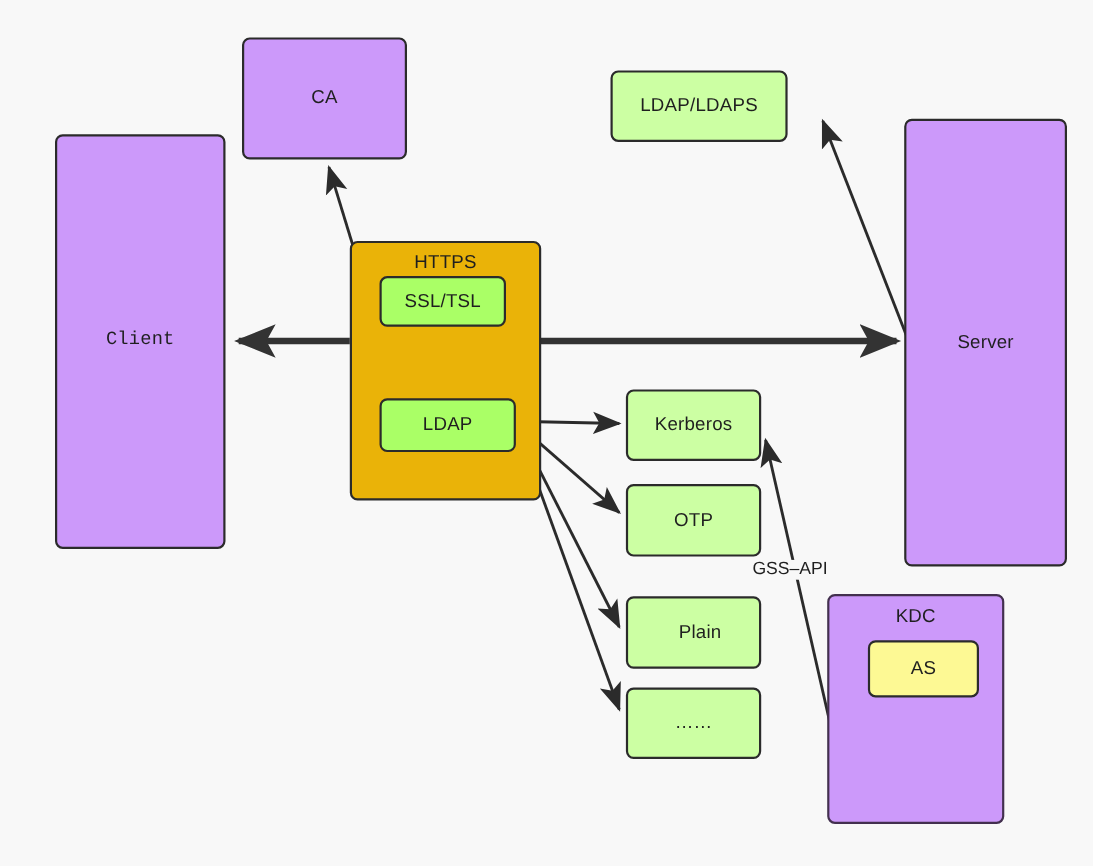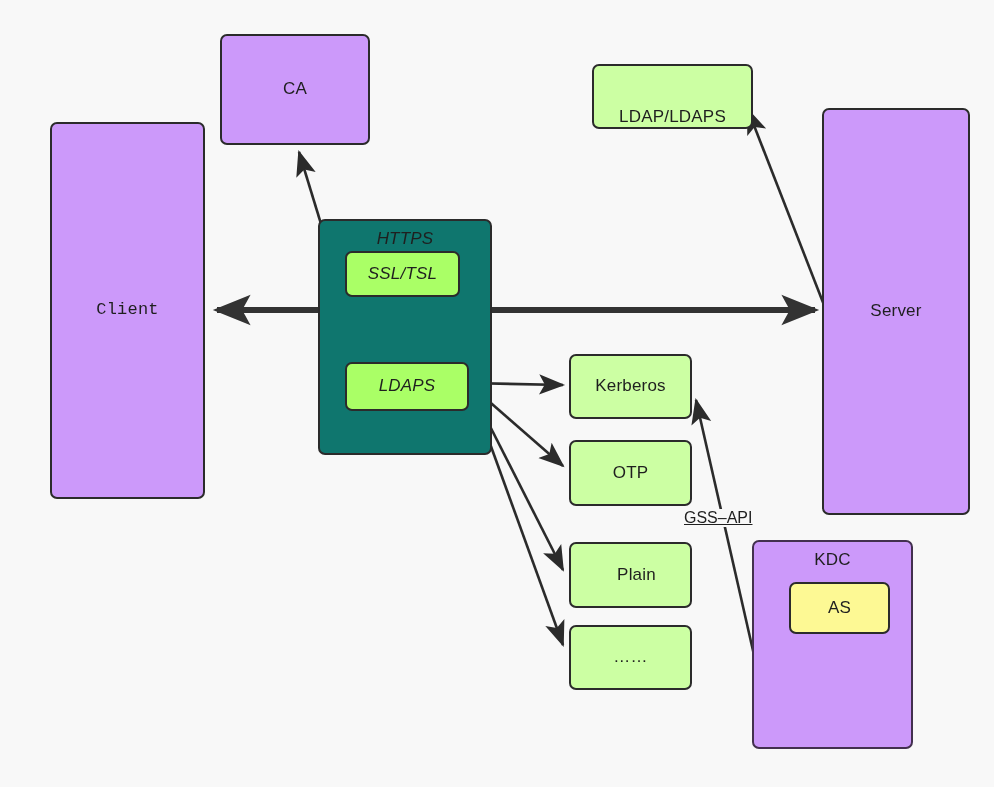--- a/index.html
+++ b/index.html
@@ -38,21 +38,21 @@
     justify-content: center;
     color: #1f1f1f;
     font-size: 17px;
     line-height: 1.2;
     text-align: center;
     letter-spacing: 0.2px;
   }
   .node.purple   { background: #cc99fa; }
   .node.green-br { background: #aaff66; }
   .node.green-lt { background: #ccffa3; }
-  .node.orange   { background: #0f766e; font-style: italic; }
+  .node.orange   { background: #eab308; }
   .node.yellow-lt{ background: #fdf994; align-items: center; }
   .node.yellow-br{ background: #fff93f; }
   .node.kdc      { background: #cc99fa; border-color: #43304f; padding-left: 17px; }
 
   
   .group {
     display: block;
     position: absolute;
   }
   .group > .group-label {
@@ -119,56 +119,56 @@
 
     <g>
       <path d="M742,655 L684,400" fill="none" stroke="#2b2b2b" stroke-width="2.6" marker-end="url(#ah)"></path>
     </g>
   </svg>
 
   <div class="node purple" style="left:208px; top:34px; width:150px; height:111px;">
     <span>CA</span>
   </div>
 
-  <div class="node green-lt" style="left:580px; top:64px; width:161px; height:65px;align-items:flex-end;">
+  <div class="node green-lt" style="left:543px; top:64px; width:161px; height:65px;">
     <span>LDAP/LDAPS</span>
   </div>
 
   <div class="node purple" style="left:38px; top:122px; width:155px; height:377px;font-family:Liberation Mono, monospace;">
     <span>Client</span>
   </div>
 
   <div class="node purple" style="left:810px; top:108px; width:148px; height:407px;">
     <span>Server</span>
   </div>
 
   <div class="node orange group" style="left:306px; top:219px; width:174px; height:236px;">
     <span class="group-label">HTTPS</span>
     <div class="node green-br" style="left:25px; top:30px; width:115px; height:46px;">
       <span>SSL/TSL</span>
     </div>
     <div class="node green-br" style="left:25px; top:141px; width:124px; height:49px;">
-      <span>LDAPS</span>
+      <span>LDAP</span>
     </div>
   </div>
 
   <div class="node green-lt" style="left:557px; top:354px; width:123px; height:65px;">
     <span>Kerberos</span>
   </div>
   <div class="node green-lt" style="left:557px; top:440px; width:123px; height:66px;">
     <span>OTP</span>
   </div>
   <div class="node green-lt" style="left:557px; top:542px; width:123px; height:66px;padding-left:12px;">
     <span>Plain</span>
   </div>
   <div class="node green-lt" style="left:557px; top:625px; width:123px; height:65px;">
     <span>……</span>
   </div>
 
-  <div class="edge-label" style="left:670px; top:509px;text-decoration:underline;">
+  <div class="edge-label" style="left:670px; top:509px;">
     <span>GSS–API</span>
   </div>
 
   <div class="node kdc group" style="left:740px; top:540px; width:161px; height:209px;">
     <span class="group-label">KDC</span>
     <div class="node yellow-lt" style="left:35px; top:40px; width:101px; height:52px;">
       <span>AS</span>
     </div>
   </div>
 

